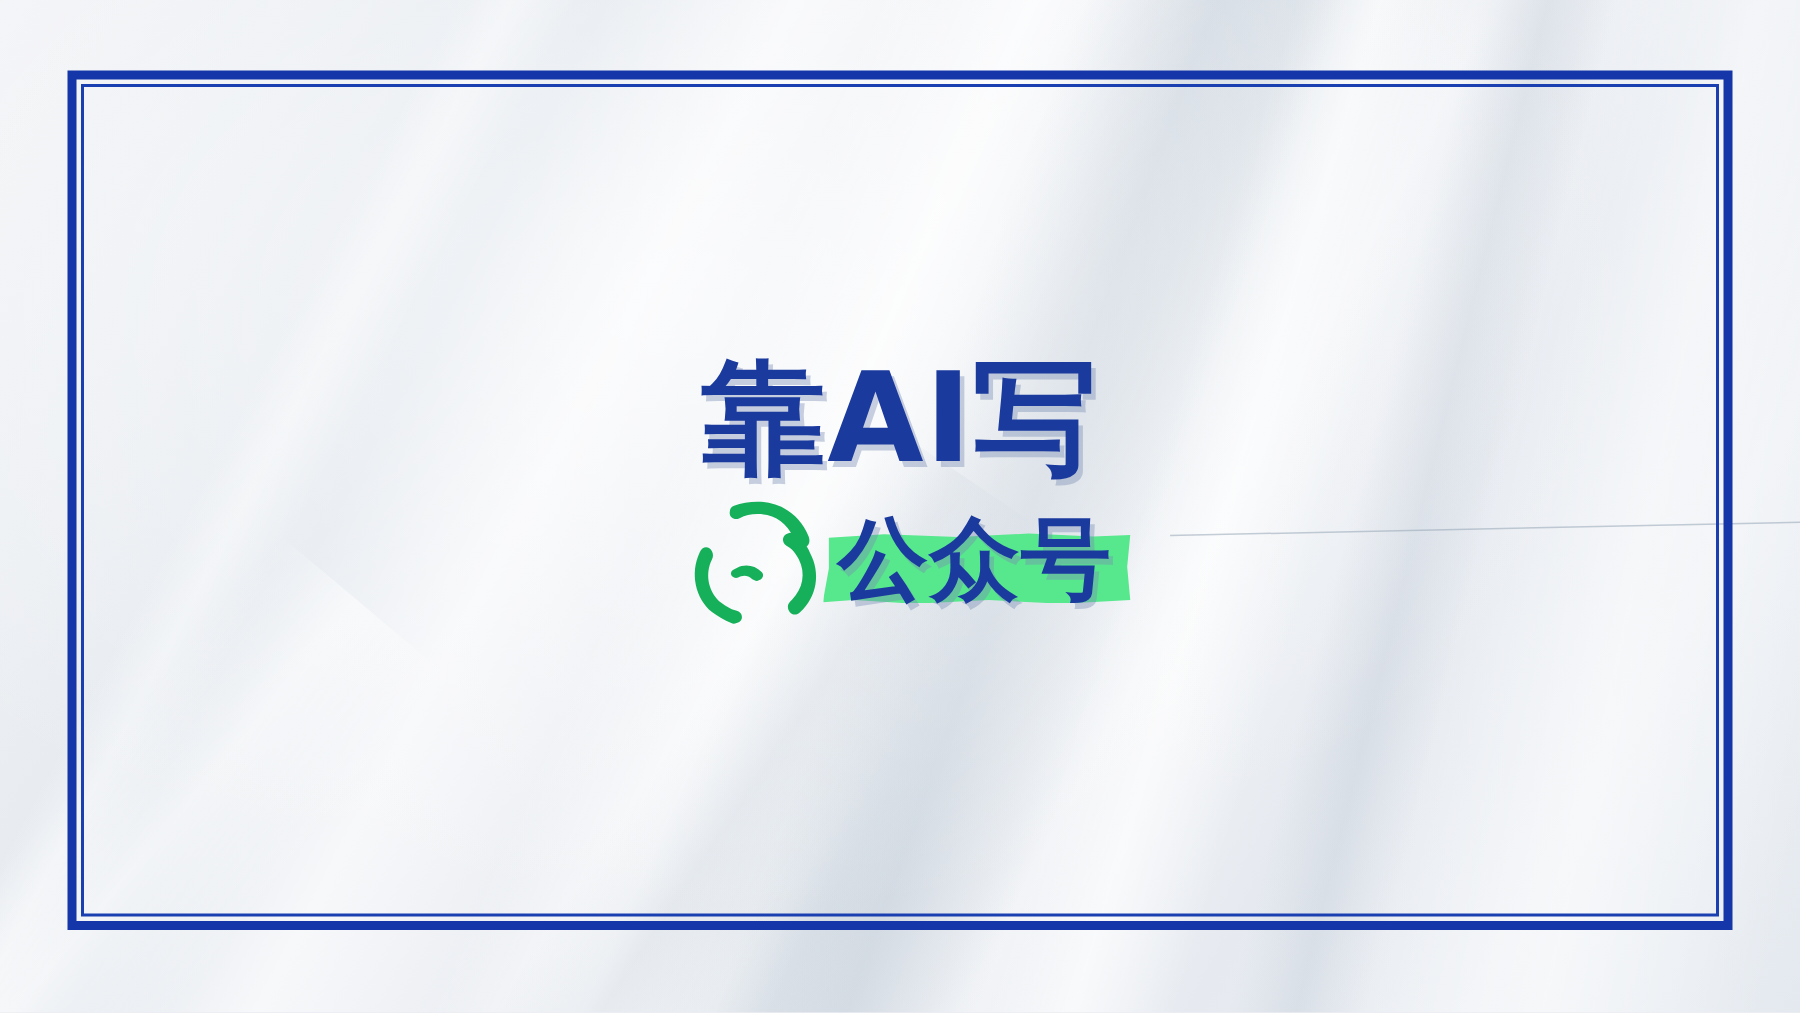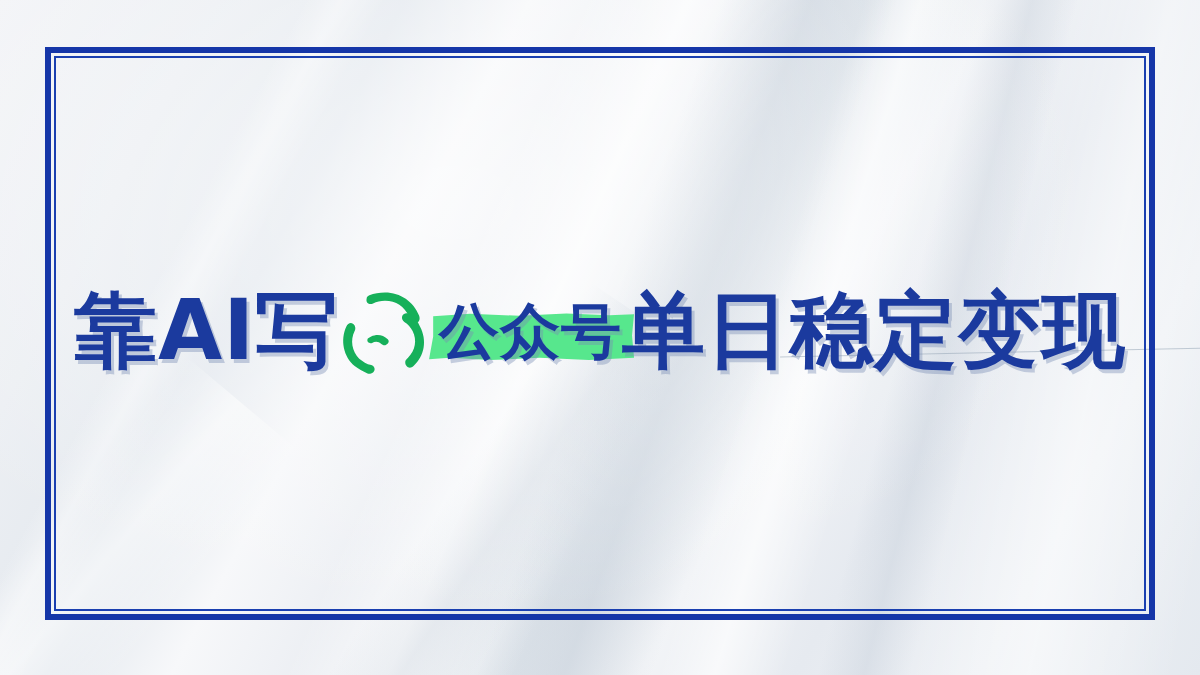--- a/index.html
+++ b/index.html
@@ -86,21 +86,21 @@
     border: 2px solid #1a3fb0;
     box-sizing: border-box;
   }
 
   
   .headline {
     position: absolute;
     left: 70px; top: 62px;
     width: 1060px; height: 545px;
     display: flex;
-    flex-direction: row;
+    flex-direction: column;
     justify-content: center;
     align-items: center;
   }
 
   .line {
     position: relative;
     display: flex;
     align-items: center;
     justify-content: center;
     white-space: nowrap;
@@ -193,18 +193,17 @@
             <path d="M50 24c14 0 26 11 26 26S64 76 50 76 24 65 24 50s12-26 26-26zm0 9c-9 0-17 8-17 17s8 17 17 17 17-8 17-17-8-17-17-17z" opacity="0"></path>
             <path d="M35 55c6-3 13-2 18 3 2 2 1 5-2 6-2 1-3 0-5-1-3-3-7-3-10-1-3 1-6-1-5-4 0-1 2-2 4-3z"></path>
           </g>
           <circle cx="50" cy="50" r="22" fill="none"></circle>
         </svg>
       </span>
       <span class="mark mark-green">公众号</span>
     </div>
 
     <div class="line line-3">
-      <span class="txt">单日稳定变现</span>
     </div>
 
 
   </div>
 </div>
 
 </body></html>

